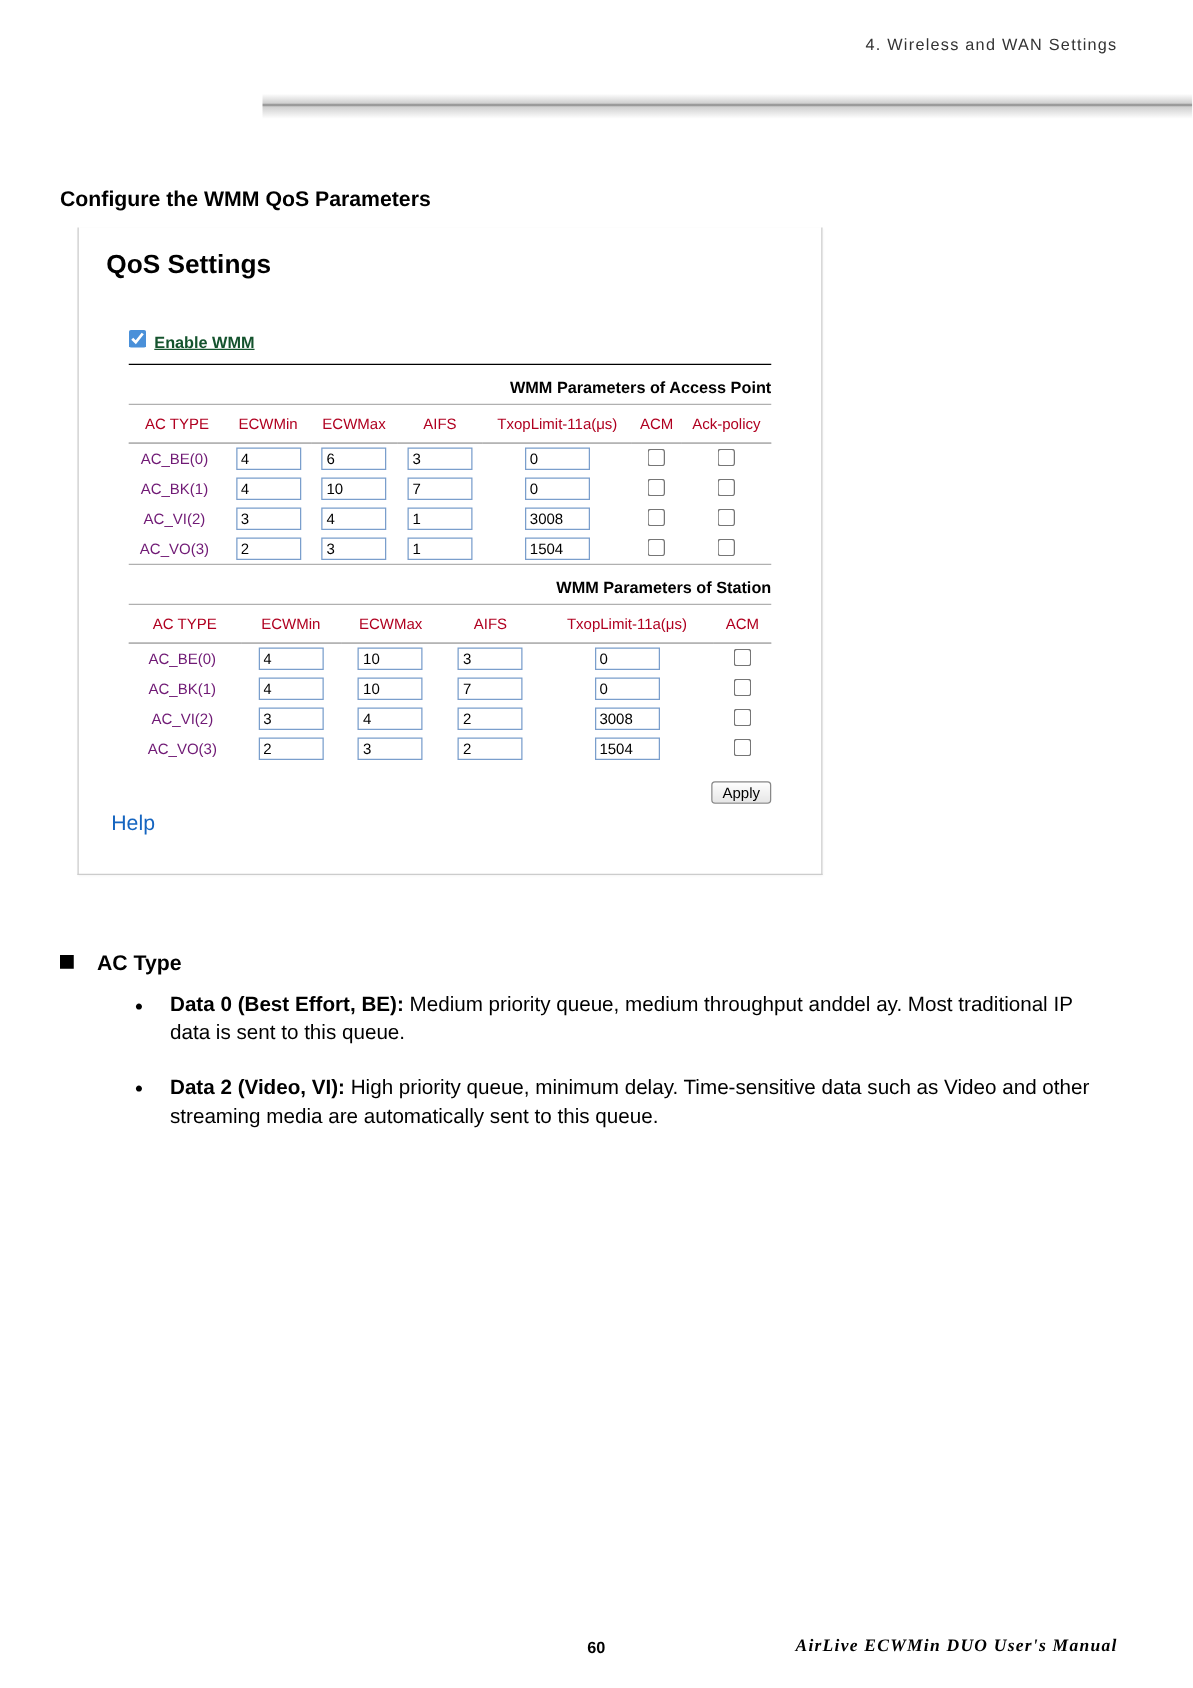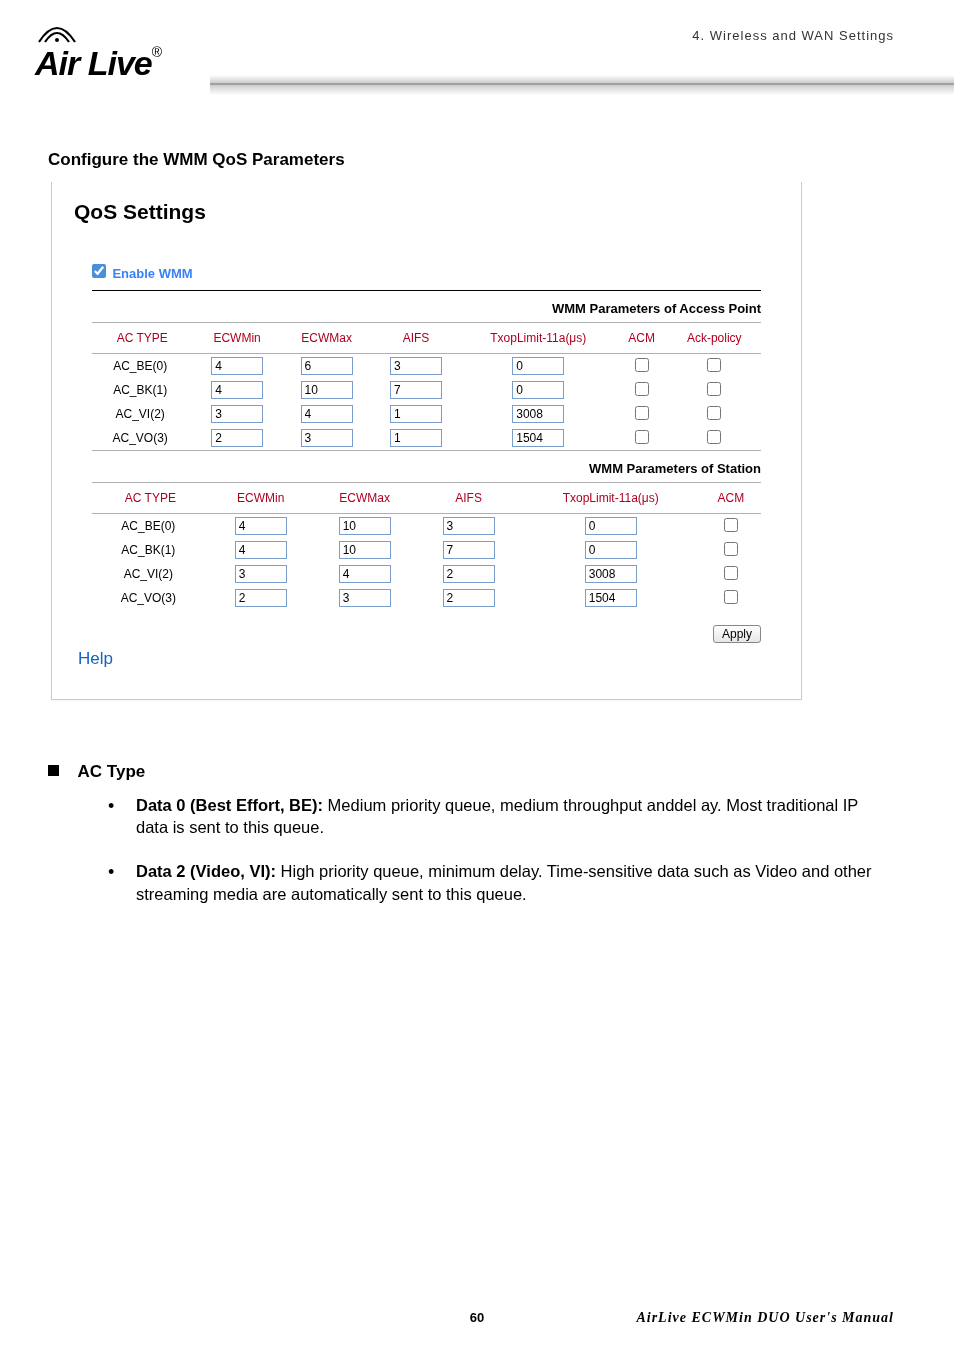--- a/index.html
+++ b/index.html
@@ -55,33 +55,33 @@
   }
   .section-title {
     font-size: 17px;
     font-weight: bold;
     margin-bottom: 12px;
   }
   .qos-panel {
     border: 1px solid #ccc;
     border-top: none;
     padding: 18px 22px 30px 22px;
-    width: 751px;
-    margin-left: 3px;
+    width: 596px;
+    margin-left: 14px;
     box-shadow: 0 1px 2px rgba(0,0,0,0.05);
   }
   .qos-title {
     font-family: Arial, sans-serif;
     font-size: 21px;
     font-weight: bold;
     margin-bottom: 40px;
   }
   .enable-row { margin-left: 18px; margin-bottom: 8px; }
   .enable-row input { accent-color: #4a90d9; width:14px; height:14px; }
-  .enable-row label { font-size: 13px; font-weight: bold; color: #3b82f6; margin-left: 2px; }
+  .enable-row label { font-size: 13px; font-weight: bold; color: #14532d; margin-left: 2px; text-decoration: underline; }
   .table-wrap { border-top: 1px solid #000; margin: 0 18px; }
   .table-caption {
     text-align: right;
     font-size: 13px;
     font-weight: bold;
     padding: 10px 0 6px 0;
     border-bottom: 1px solid #b0b0b0;
   }
   table.wmm {
     width: 100%;
@@ -92,21 +92,21 @@
     color: #b00020;
     font-weight: normal;
     padding: 8px 4px;
     text-align: center;
     border-bottom: 1px solid #b0b0b0;
   }
   table.wmm td {
     padding: 3px 4px;
     text-align: center;
   }
-  table.wmm td.rowlabel { color: #000000; padding-right:8px; }
+  table.wmm td.rowlabel { color: #701a75; padding-right:8px; }
   table.wmm input.num {
     width: 52px;
     height: 18px;
     font-size: 12px;
     padding: 0 3px;
     border: 1px solid #7a9ecc;
   }
   table.wmm input[type=checkbox] { width: 14px; height: 14px; }
   .apply-row { text-align: right; margin: 14px 18px 0 0; }
   .apply-btn {
@@ -165,28 +165,20 @@
     font-family: 'Times New Roman', serif;
     font-weight: bold;
     font-size: 14px;
     letter-spacing: 1px;
   }
 </style>
 </head>
 <body>
 
 <div class="header-area">
-  <div class="logo">
-    <svg class="logo-arcs" width="44" height="26" viewBox="0 0 44 26">
-      <path d="M4 24 Q22 -4 40 24" stroke="#000" stroke-width="2.2" fill="none"></path>
-      <path d="M10 24 Q22 6 34 24" stroke="#000" stroke-width="2.2" fill="none"></path>
-      <circle cx="22" cy="22" r="2" fill="#000"></circle>
-    </svg><br>
-    <span class="logo-text">Air Live</span><span style="font-size:14px; vertical-align:top;">®</span>
-  </div>
   <div class="breadcrumb">4.  Wireless  and  WAN  Settings</div>
   <div class="header-line"></div>
 </div>
 
 <div class="content">
   <div class="section-title">Configure the WMM QoS Parameters</div>
 
   <div class="qos-panel">
     <div class="qos-title">QoS Settings</div>
 

